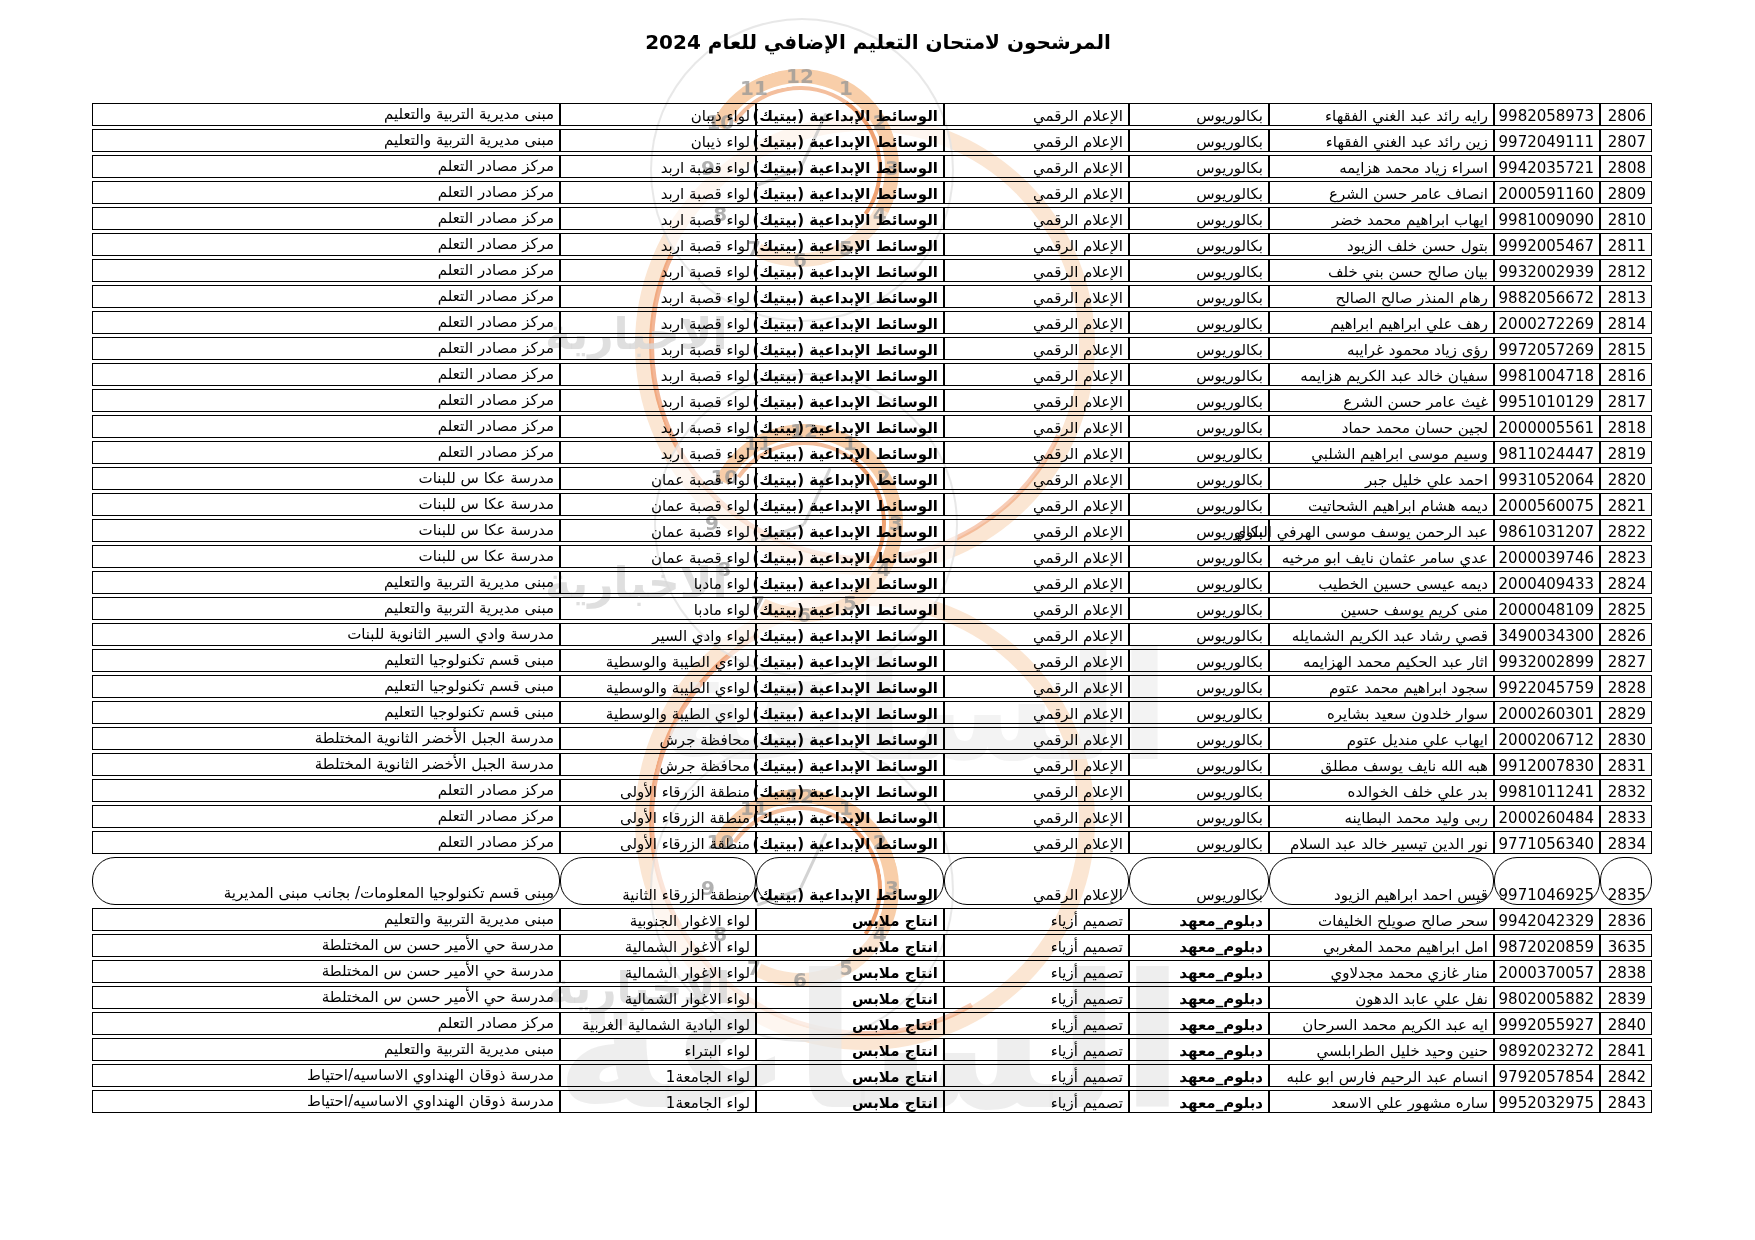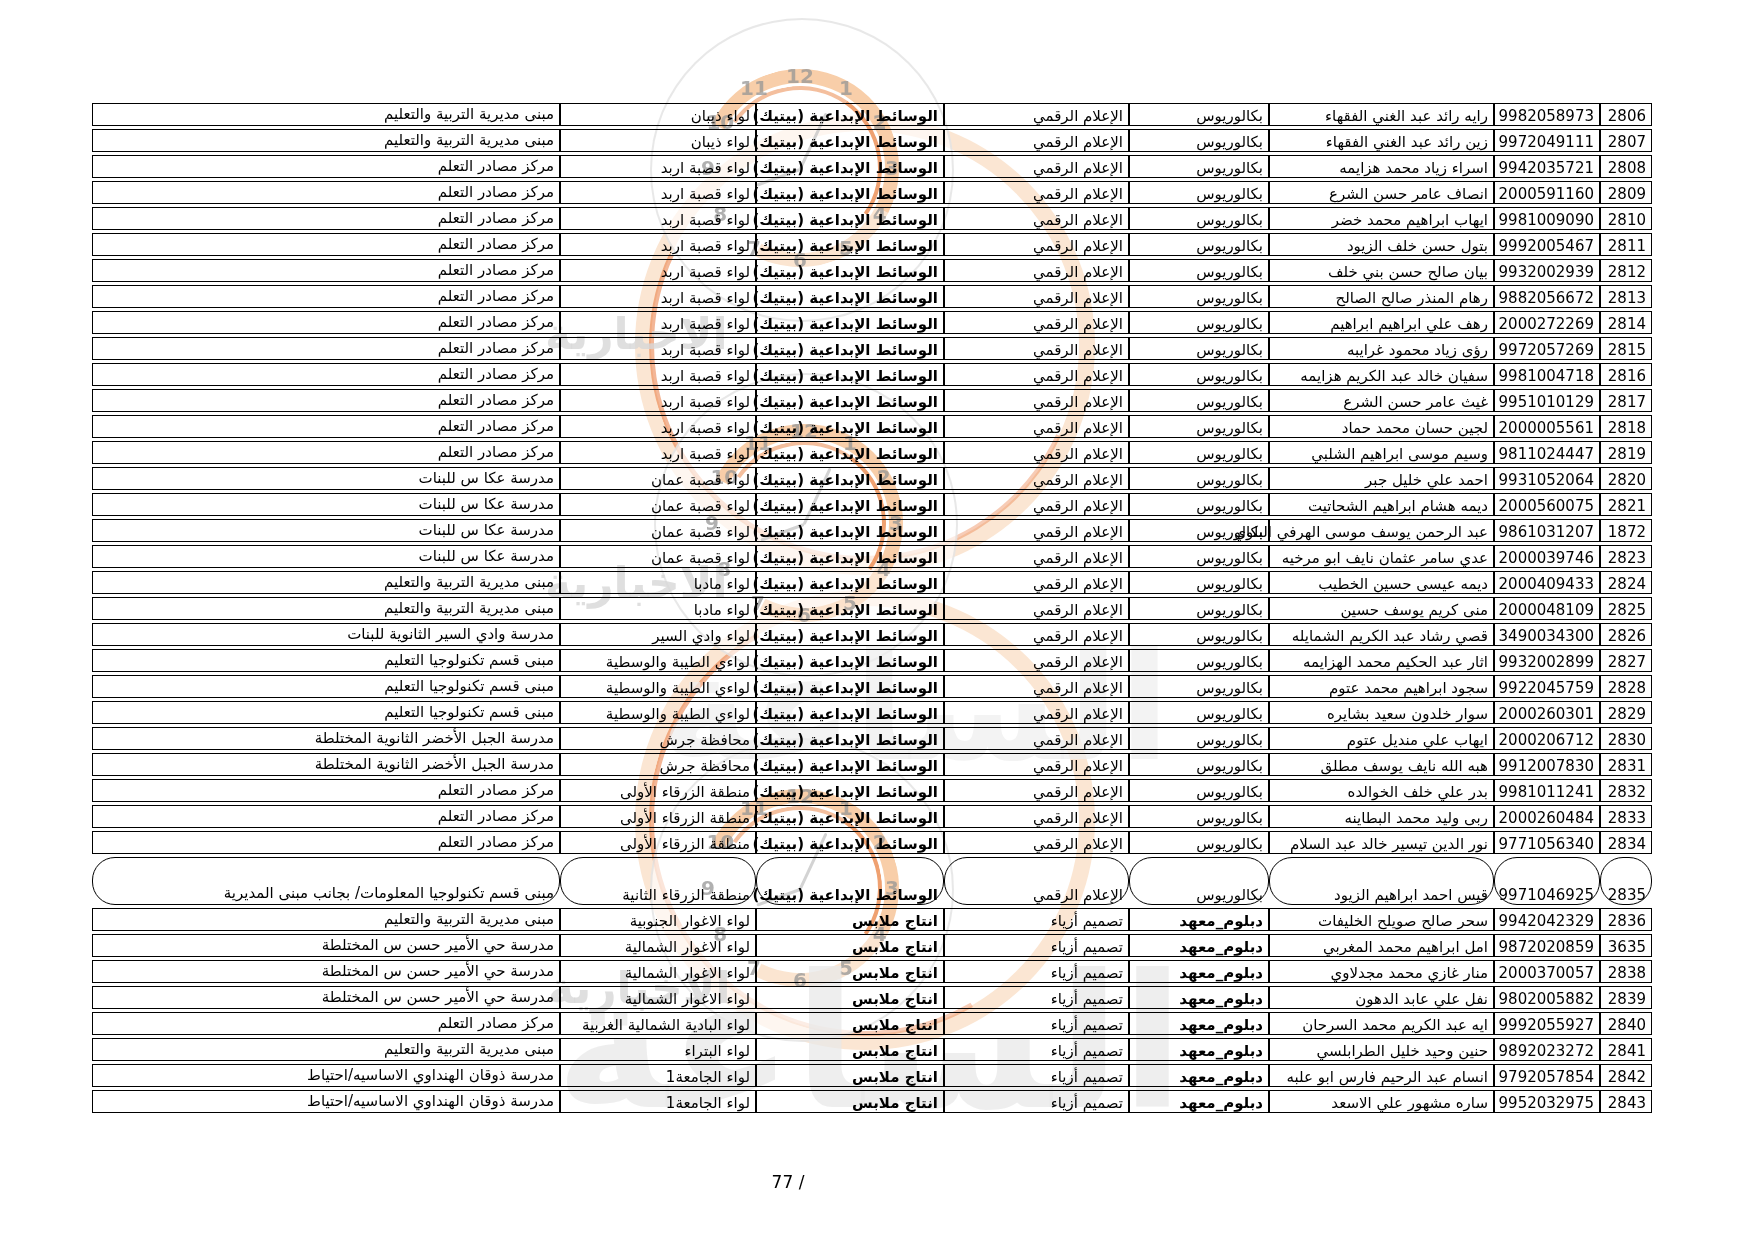--- a/index.html
+++ b/index.html
@@ -156,20 +156,21 @@
       <div class="wm-num" style="left: 800px; top: 796px;">12</div>
       <div class="wm-hand" style="left: 800px; top: 888px; width: 62px; transform: rotate(-65deg);"></div>
       <div class="wm-hand" style="left: 800px; top: 888px; width: 46px; transform: rotate(160deg);"></div>
       <div class="wm-text small" style="left: 545px; top: 308px;">الاخبارية</div>
       <div class="wm-text small" style="left: 545px; top: 557px;">الاخبارية</div>
       <div class="wm-text small" style="left: 548px; top: 962px;">الاخبارية</div>
       <div class="wm-text mid" style="left: 660px; top: 620px;">الساعة</div>
       <div class="wm-text giant" style="left: 555px; top: 935px;">الساعة</div>
     </div>
 
+  <div class="doc-title">المرشحون لامتحان التعليم الإضافي للعام 2024</div>
 
   <table class="roster">
     <colgroup>
       <col style="width:52px">
         <col style="width:106px">
         <col style="width:225px">
         <col style="width:140px">
       <col style="width:185px">
         <col style="width:188px">
         <col style="width:196px">
@@ -330,21 +331,21 @@
       <td class="c-serial">2821</td>
       <td class="c-id">2000560075</td>
       <td class="c-name">ديمه هشام ابراهيم الشحاتيت</td>
       <td class="c-degree">بكالوريوس</td>
       <td class="c-spec">الإعلام الرقمي</td>
       <td class="c-subject">الوسائط الإبداعية (بيتيك)</td>
       <td class="c-region">لواء قصبة عمان</td>
       <td class="c-location">مدرسة عكا س للبنات</td>
     </tr>
         <tr>
-      <td class="c-serial">1872</td>
+      <td class="c-serial">2822</td>
       <td class="c-id">9861031207</td>
       <td class="c-name">عبد الرحمن يوسف موسى الهرفي البلوي</td>
       <td class="c-degree">بكالوريوس</td>
       <td class="c-spec">الإعلام الرقمي</td>
       <td class="c-subject">الوسائط الإبداعية (بيتيك)</td>
       <td class="c-region">لواء قصبة عمان</td>
       <td class="c-location">مدرسة عكا س للبنات</td>
     </tr>
         <tr>
       <td class="c-serial">2823</td>
@@ -553,15 +554,14 @@
       <td class="c-name">ساره مشهور علي الاسعد</td>
       <td class="c-degree">دبلوم_معهد</td>
       <td class="c-spec">تصميم أزياء</td>
       <td class="c-subject">انتاج ملابس</td>
       <td class="c-region">لواء الجامعة1</td>
       <td class="c-location">مدرسة ذوقان الهنداوي الاساسيه/احتياط</td>
     </tr>
       </tbody>
   </table>
 
-  <div class="page-footer">77 /</div>
 
 </div>
 
 </body></html>

